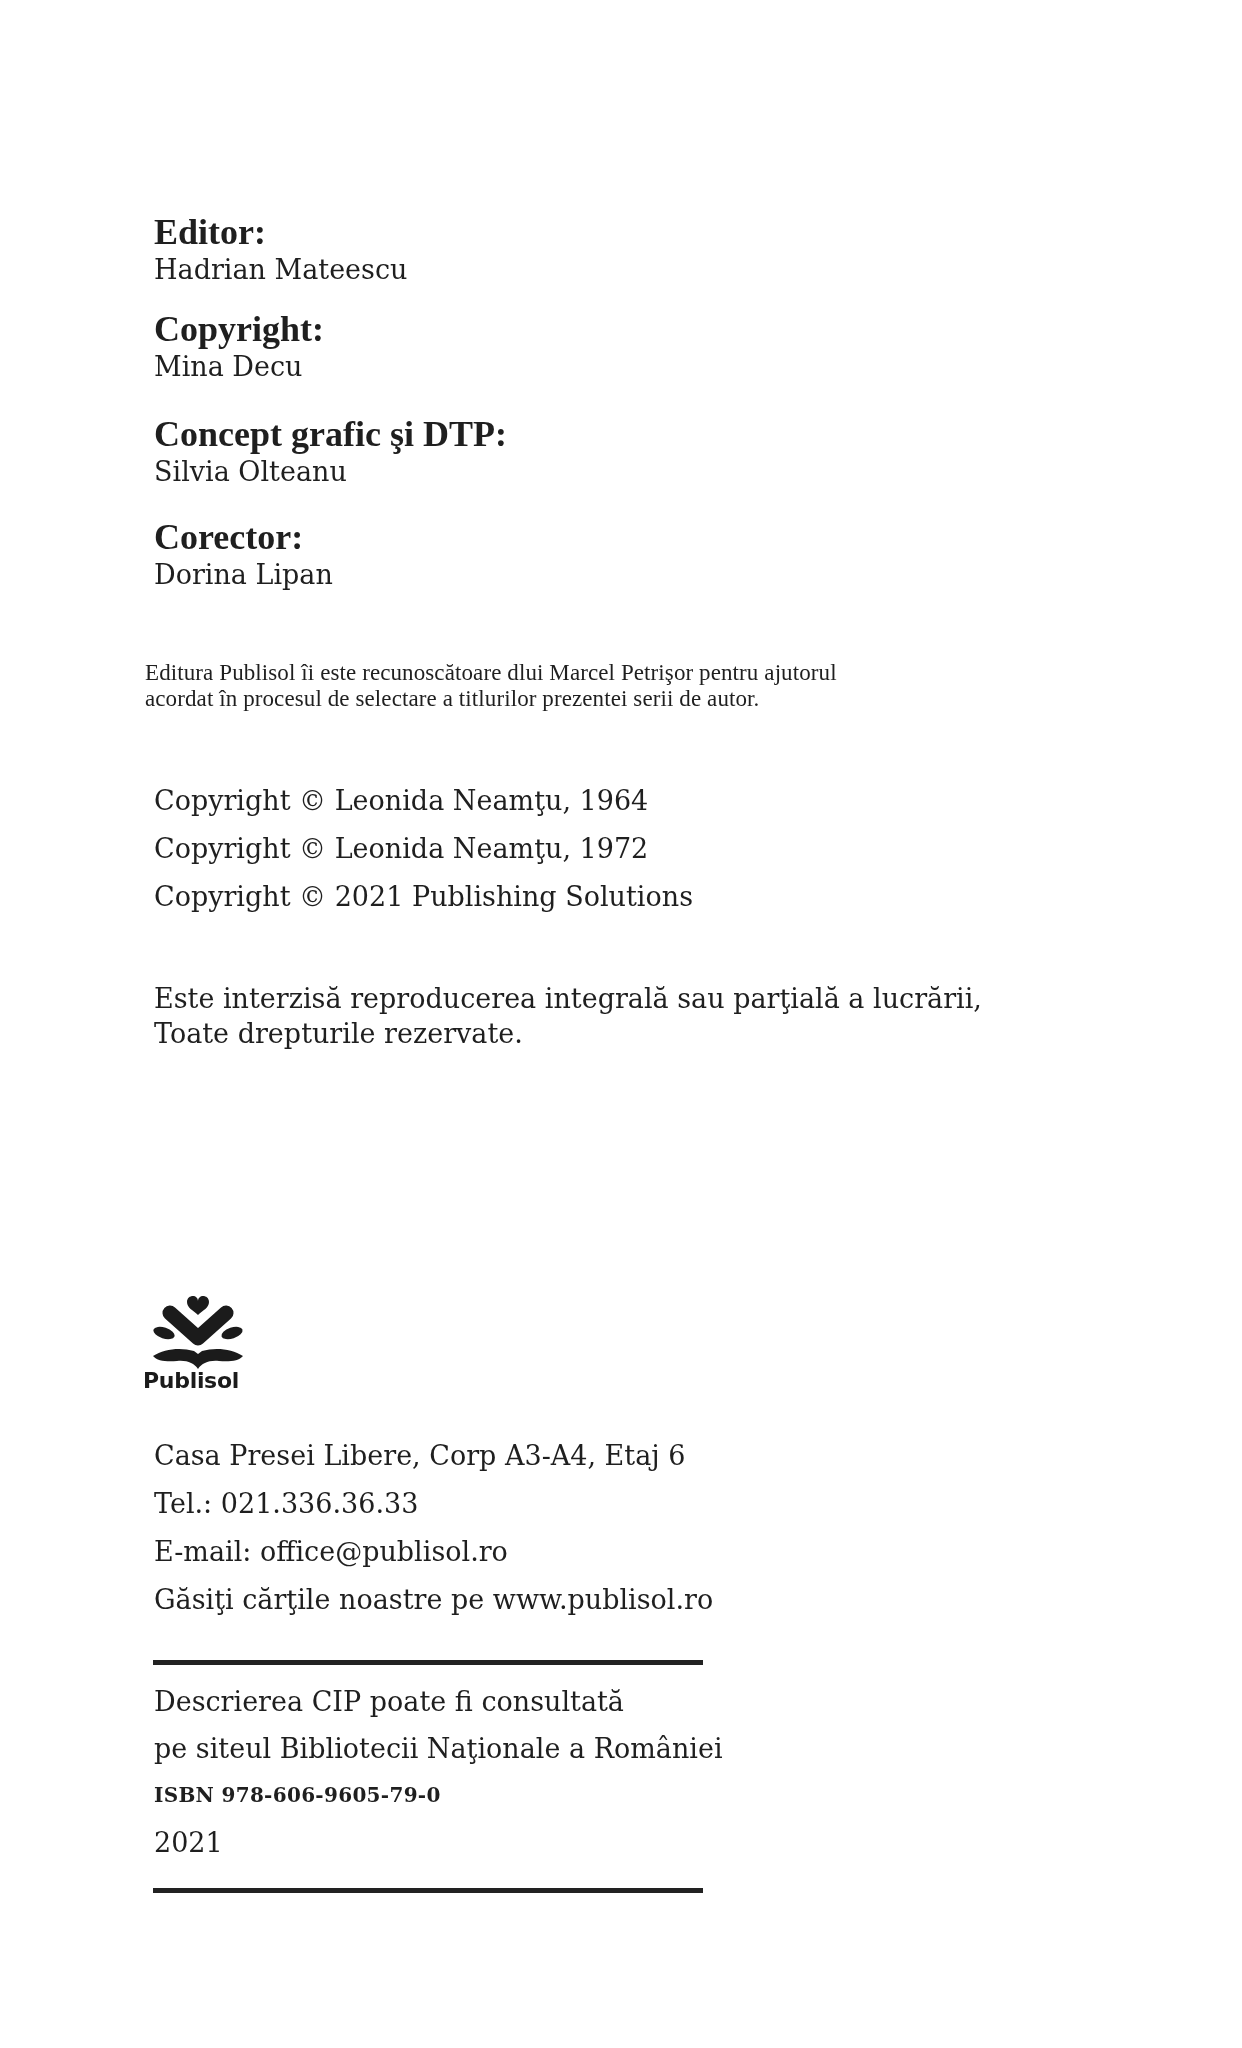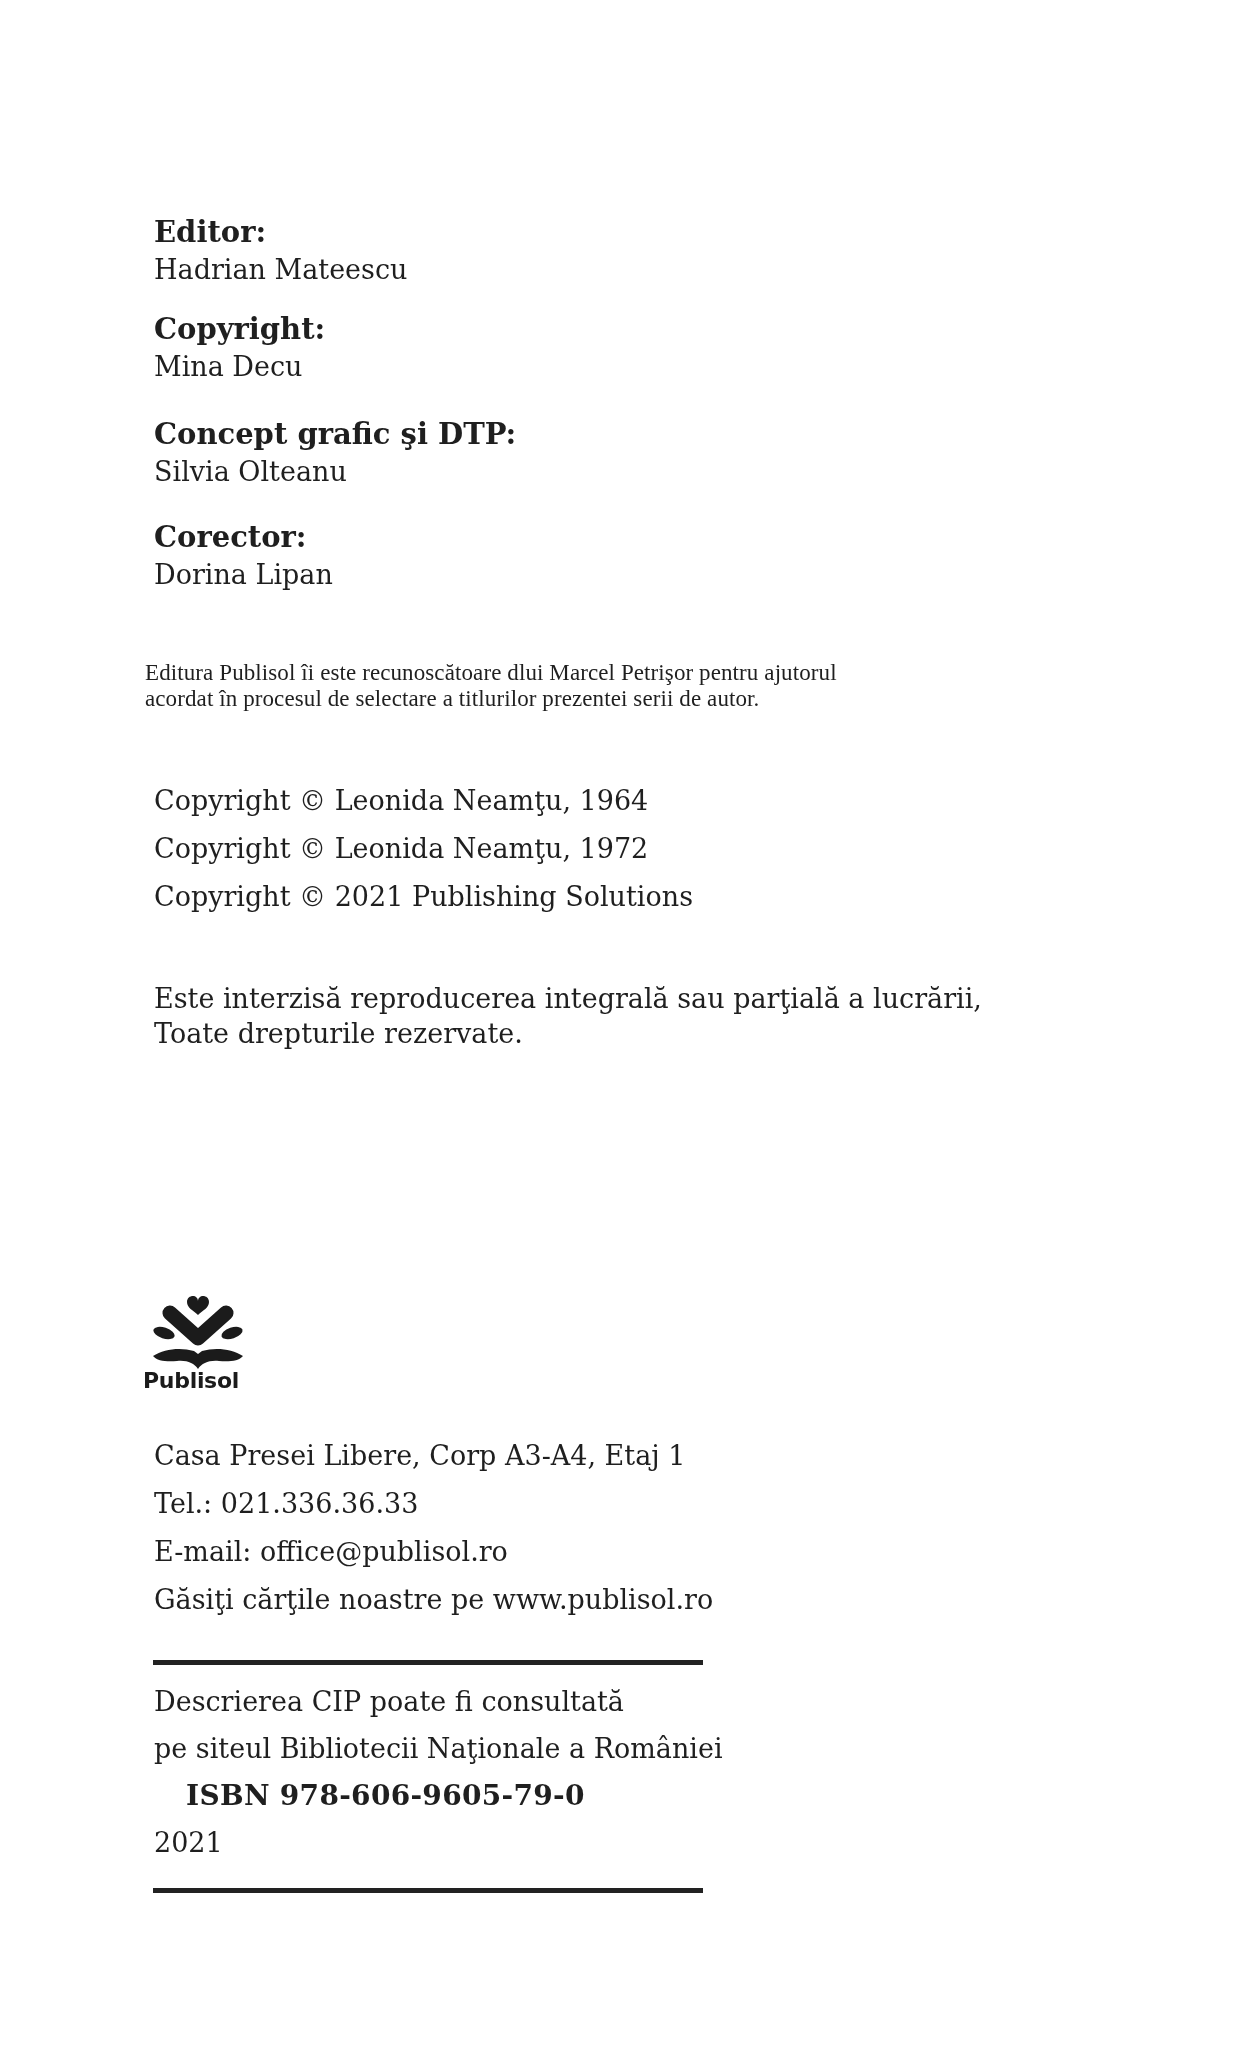--- a/index.html
+++ b/index.html
@@ -12,39 +12,39 @@
     width: 1242px;
     height: 2048px;
     background: #ffffff;
     font-family: "DejaVu Serif", serif;
     color: #1f1f1f;
     overflow: hidden;
   }
   .abs { position: absolute; }
 
   .credit-group { left: 154px; line-height: 38px; }
-  .credit-role  { font-weight: bold; font-size: 29px; }
+  .credit-role  { font-weight: bold; font-size: 36px; font-family: Liberation Serif, serif; }
   .credit-name  { font-size: 27px; }
 
   .ack {
     left: 145px;
     font-family: "Liberation Serif", serif;
     font-size: 23px;
     line-height: 26px;
     letter-spacing: 0.1px;
   }
 
   .copyright-block { left: 154px; font-size: 27px; line-height: 48px; }
 
   .rights-block { left: 154px; font-size: 27px; line-height: 35px; }
 
   .contact-block { left: 154px; font-size: 27px; line-height: 48px; }
 
   .cip-block { left: 154px; font-size: 27px; line-height: 47px; }
-  .cip-isbn  { font-weight: bold; font-size: 28px; letter-spacing: 0.3px; margin-left: 32px; }
+  .cip-isbn  { font-weight: bold; font-size: 20px; letter-spacing: 0.3px; }
 
   .rule {
     left: 153px;
     width: 550px;
     height: 5px;
     background: #222222;
   }
 
   .logo-mark { left: 152px; top: 1295px; }
   .logo-text {
@@ -103,21 +103,21 @@
       <path d="M46 20 C41 15 35 13 35 7 C35 3 38 1 41 1 C43.5 1 46 3 46 6 C46 3 48.5 1 51 1 C54 1 57 3 57 7 C57 13 51 15 46 20 Z"></path>
       <path d="M18 18 L46 43 L74 18" fill="none" stroke="#1b1b1b" stroke-width="15" stroke-linecap="round" stroke-linejoin="round"></path>
       <ellipse cx="12" cy="38" rx="11" ry="5.5" transform="rotate(18 12 38)"></ellipse>
       <ellipse cx="80" cy="38" rx="11" ry="5.5" transform="rotate(-18 80 38)"></ellipse>
       <path d="M1 61 C12 54 28 52 42 56 L46 59 L50 56 C64 52 80 54 91 61 C87 66 77 67 67 66 C57 65 50 68 46 74 C42 68 35 65 25 66 C15 67 5 66 1 61 Z"></path>
     </g>
   </svg>
   <div class="abs logo-text">Publisol</div>
 
   <div class="abs contact-block" style="top:1432px">
-    <div>Casa Presei Libere, Corp A3-A4, Etaj 1</div>
+    <div>Casa Presei Libere, Corp A3-A4, Etaj 6</div>
     <div>Tel.: 021.336.36.33</div>
     <div>E-mail: office@publisol.ro</div>
     <div>Găsiţi cărţile noastre pe www.publisol.ro</div>
   </div>
 
   <div class="abs rule" style="top:1660px"></div>
 
   <div class="abs cip-block" style="top:1678px">
     <div>Descrierea CIP poate fi consultată</div>
     <div>pe siteul Bibliotecii Naţionale a României</div>

